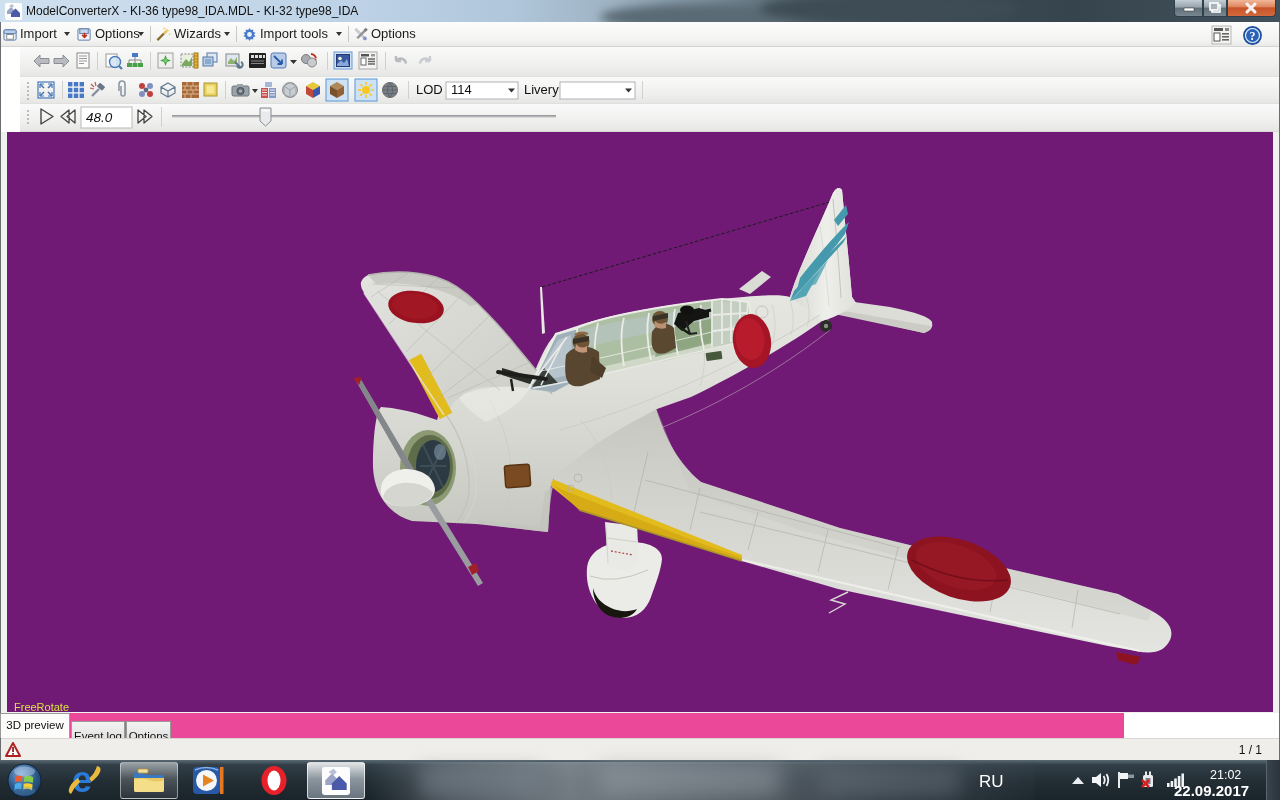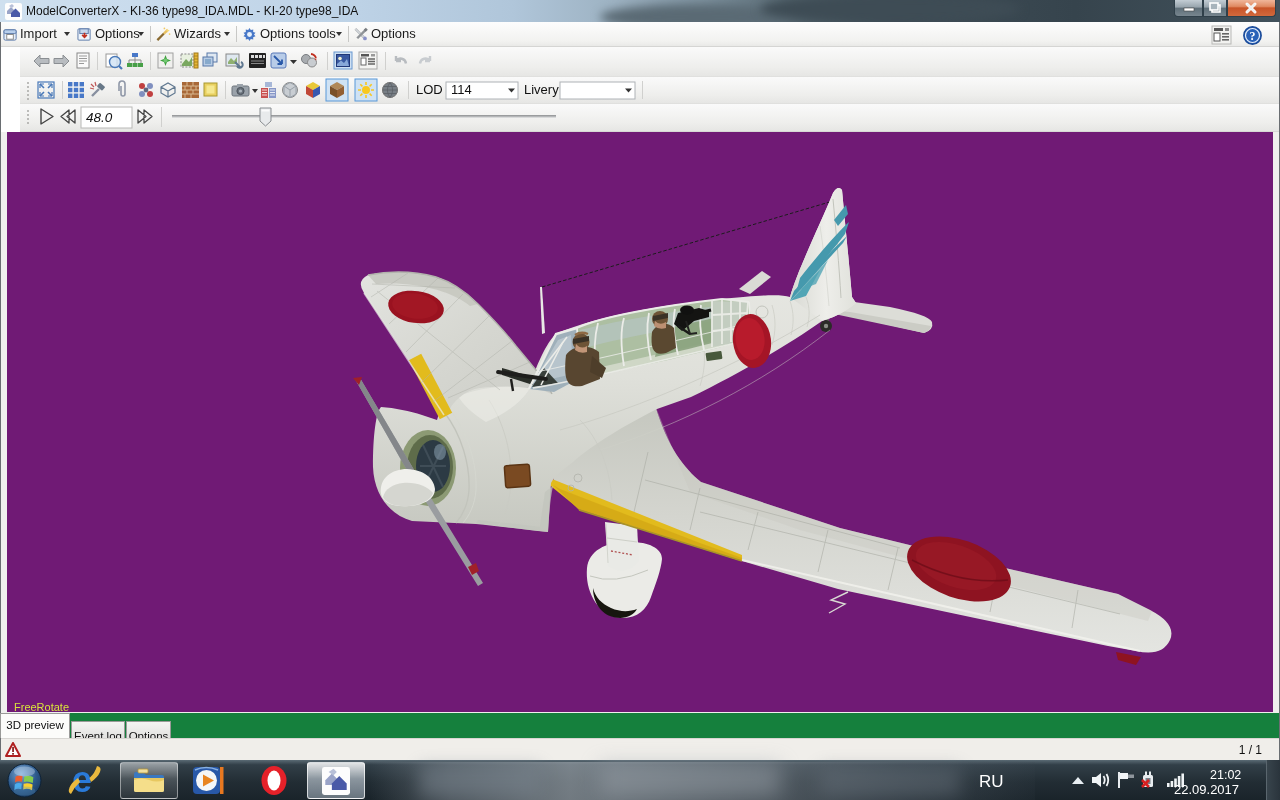--- a/index.html
+++ b/index.html
@@ -28,21 +28,21 @@
   
   .tbar{left:0;width:1280px;background:linear-gradient(180deg,#fafafa,#eeeeec 70%,#e6e6e4);margin-left:20px;}
   #tb1{top:47px;height:30px;border-bottom:1px solid #e0e0de;box-sizing:border-box;}
   #tb2{top:77px;height:27px;border-bottom:1px solid #e0e0de;box-sizing:border-box;}
   #tb3{top:104px;height:28px;border-bottom:1px solid #d8d8d6;box-sizing:border-box;font-style:italic;}
   
   #vpframe{left:0;top:132px;width:1280px;height:581px;background:#f0f0ee;}
   #viewport{left:7px;top:0;width:1266px;height:580px;background:#701a75;}
   #freerotate{left:7px;top:569px;font-size:11px;color:#d8e23c;}
   
-  #tabbar{left:0;top:713px;width:1280px;height:25px;background:#15803d;}
+  #tabbar{left:0;top:713px;width:1124px;height:25px;background:#ec4899;}
   .tab{position:absolute;top:8px;height:22px;font-size:11.5px;color:#111;text-align:center;
     border:1px solid #9a9a98;border-bottom:none;background:linear-gradient(180deg,#f4f4f2,#dcdcda);box-sizing:border-box;padding-top:8px;}
   #tab1{left:0px;top:0px;height:25px;width:70px;background:#fcfcfa;z-index:2;padding-top:5px;}
   
   #statusbar{left:0;top:738px;width:1280px;height:22px;background:#f0eeea;border-top:1px solid #d8d6d2;box-sizing:border-box;}
   
   #taskbar{left:0;top:760px;width:1280px;height:40px;background:linear-gradient(180deg,#5a6a74 0%,#323f48 12%,#222d34 55%,#1a242a 100%);}
   #tbwall{position:absolute;left:370px;top:2px;width:665px;height:38px;
     background:linear-gradient(90deg,rgba(120,130,138,0),rgba(140,148,156,.45) 12%,rgba(160,168,175,.65) 30%,rgba(130,138,146,.55) 55%,rgba(90,100,110,.4) 80%,rgba(60,70,80,.1));}
   .tskbtn{position:absolute;top:2px;width:58px;height:37px;border:1px solid rgba(255,255,255,.45);border-radius:3px;
@@ -53,21 +53,21 @@
 <body>
   <div class="abs" id="titlebar">
     <div class="cloud" style="left:600px;top:4px;width:200px;height:26px;background:#5a6a74;"></div>
     <div class="cloud" style="left:760px;top:-6px;width:260px;height:30px;background:#3e4c55;"></div>
     <svg class="abs" style="left:5px;top:3px" width="17" height="17">
       <rect width="17" height="17" rx="2" fill="#fdfdfd"></rect>
       <path d="M2 8 L6 4 L10 8 L10 11 L2 11 Z" fill="#9aa4c8"></path>
       <path d="M6 10 L10.5 5.5 L15 10 L15 14 L6 14 Z" fill="#4a5aa8"></path>
       <path d="M4 3 L7 1 L9 3 L7 5 Z" fill="#b8c0d8"></path>
     </svg>
-    <div id="apptitle">ModelConverterX - KI-36 type98_IDA.MDL - KI-20 type98_IDA</div>
+    <div id="apptitle">ModelConverterX - KI-36 type98_IDA.MDL - KI-32 type98_IDA</div>
     <div id="winbtns">
       <div class="wbtn" id="bmin"><svg width="27" height="15">
           <rect x="9" y="8" width="10" height="3" fill="#fff" stroke="#444" stroke-width=".6"></rect>
         </svg></div>
       <div class="wbtn" id="bmax"><svg width="22" height="15">
           <rect x="8" y="5" width="8" height="7" fill="none" stroke="#fff" stroke-width="1.6"></rect>
           <rect x="6" y="3" width="8" height="7" fill="#a8b4bc" stroke="#fff" stroke-width="1.6"></rect>
         </svg></div>
       <div class="wbtn" id="bclose"><svg width="47" height="15">
           <path d="M19 4 L27 12 M27 4 L19 12" stroke="#fff" stroke-width="3" stroke-linecap="round"></path>
@@ -99,21 +99,21 @@
       <circle cx="9.5" cy="1.5" r=".9" fill="#f0c860"></circle>
       <circle cx="15" cy="7.5" r=".9" fill="#f0c860"></circle>
     </svg>
     <div class="mitem" style="left:174px;">Wizards</div>
     <div class="caret" style="left:224px;"></div>
     <div class="msep" style="left:236px;"></div>
     <svg class="abs" style="left:242px;top:5px" width="15" height="15" viewBox="0 0 16 16">
       <path d="M8 1 L9.4 3.2 L12 2.6 L11.9 5.2 L14.4 6.2 L12.8 8 L14.4 9.8 L11.9 10.8 L12 13.4 L9.4 12.8 L8 15 L6.6 12.8 L4 13.4 L4.1 10.8 L1.6 9.8 L3.2 8 L1.6 6.2 L4.1 5.2 L4 2.6 L6.6 3.2 Z" fill="#4878c8"></path>
       <circle cx="8" cy="8" r="2.6" fill="#e8f0fa"></circle>
     </svg>
-    <div class="mitem" style="left:260px;">Options tools</div>
+    <div class="mitem" style="left:260px;">Import tools</div>
     <div class="caret" style="left:336px;"></div>
     <div class="msep" style="left:348px;"></div>
     <svg class="abs" style="left:353px;top:5px" width="16" height="15" viewBox="0 0 16 16">
       <path d="M2 2 L11 11" stroke="#b0b4b8" stroke-width="2.6"></path>
       <path d="M2 2 L11 11" stroke="#d8dce0" stroke-width="1.2"></path>
       <circle cx="12.2" cy="12.2" r="2" fill="#8890c8"></circle>
       <path d="M13 3 L4 12" stroke="#909498" stroke-width="2.6"></path>
       <path d="M14.2 1.8 L12 4" stroke="#787c80" stroke-width="3"></path>
     </svg>
     <div class="mitem" style="left:371px;">Options</div>
@@ -643,18 +643,18 @@
       <path d="M3 10 L10 17 M10 10 L3 17" stroke="#d82020" stroke-width="2.6"></path>
     </svg>
     <svg class="abs" style="left:1166px;top:11px" width="18" height="18" viewBox="0 0 18 18">
       <rect x="1" y="12" width="2.6" height="4" fill="#f0f4f6"></rect>
       <rect x="4.6" y="10" width="2.6" height="6" fill="#f0f4f6"></rect>
       <rect x="8.2" y="7.5" width="2.6" height="8.5" fill="#f0f4f6"></rect>
       <rect x="11.8" y="5" width="2.6" height="11" fill="#f0f4f6"></rect>
       <rect x="15.4" y="2.5" width="2.6" height="13.5" fill="#f0f4f6"></rect>
     </svg>
     <div class="trtext" style="left:1210px;top:8px;font-size:12.5px;">21:02</div>
-    <div class="trtext" style="left:1174px;top:22px;font-size:13px;">22.09.2017</div>
+    <div class="trtext" style="left:1174px;top:22px;font-size:15px;font-weight:bold;">22.09.2017</div>
     <div class="abs" style="left:1266px;top:0;width:1px;height:40px;background:#5a666e;"></div>
     <div class="abs" style="left:1267px;top:0;width:13px;height:40px;background:linear-gradient(90deg,#38444c,#2a343c);"></div>
   </div>
 <div class="abs" style="left:0;top:22px;width:1px;height:738px;background:#6a6e72;"></div>
 <div class="abs" style="left:1279px;top:22px;width:1px;height:738px;background:#6a6e72;"></div>
 
 </body></html>

